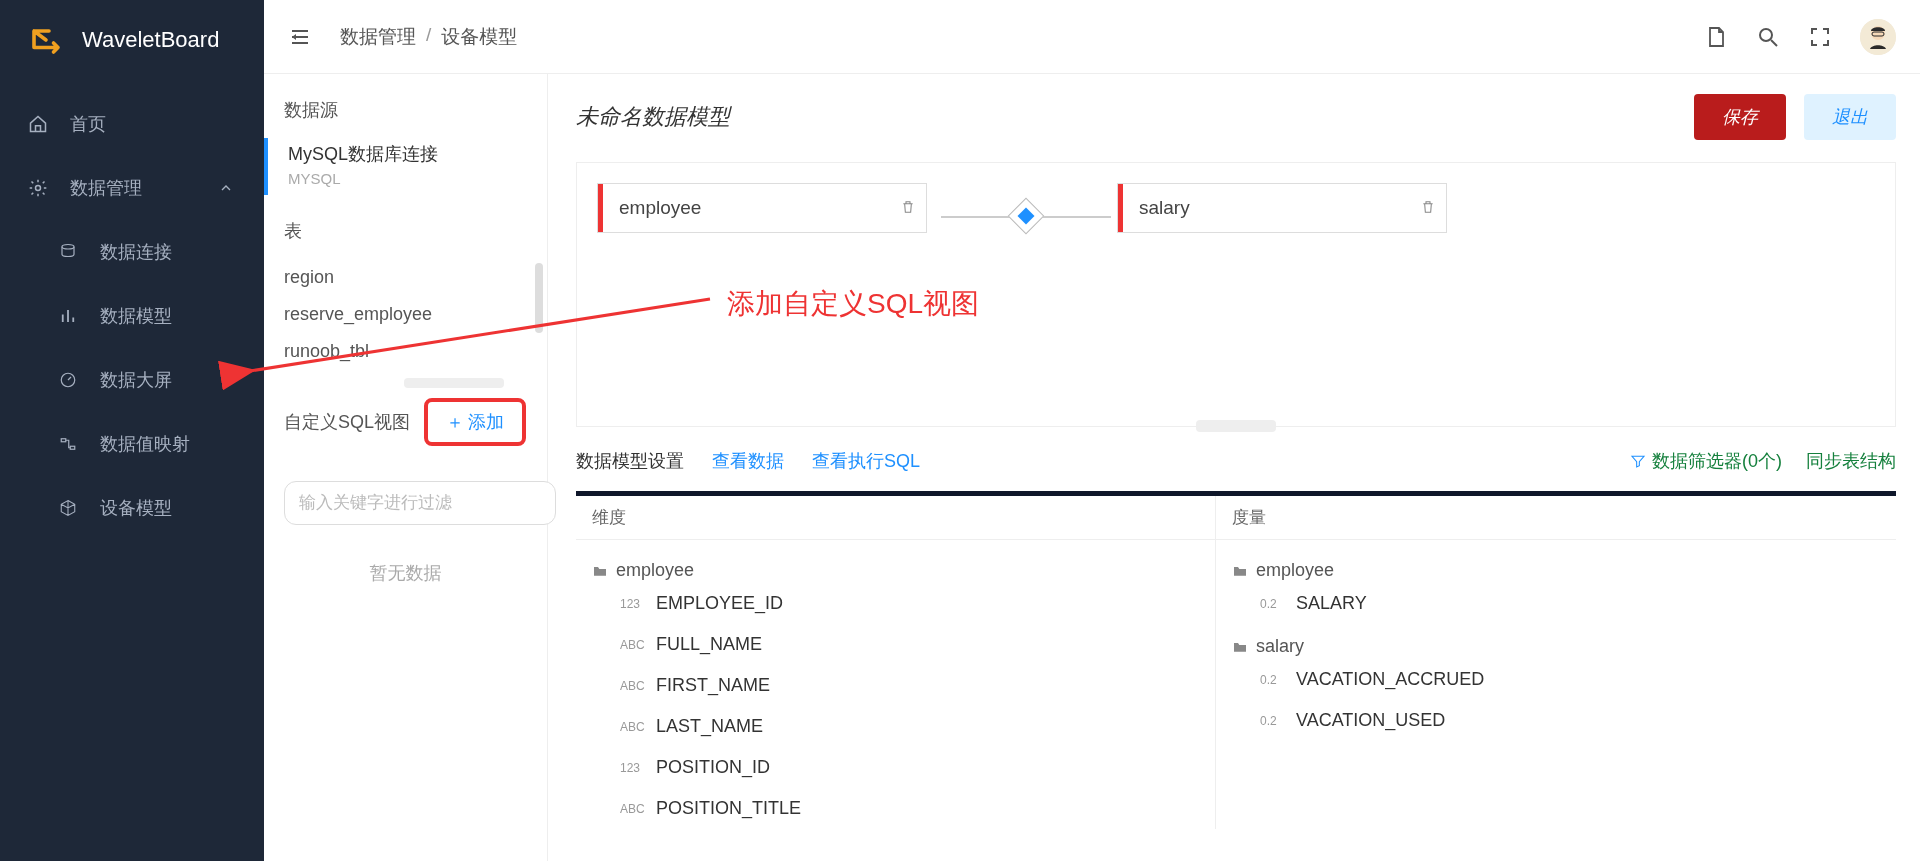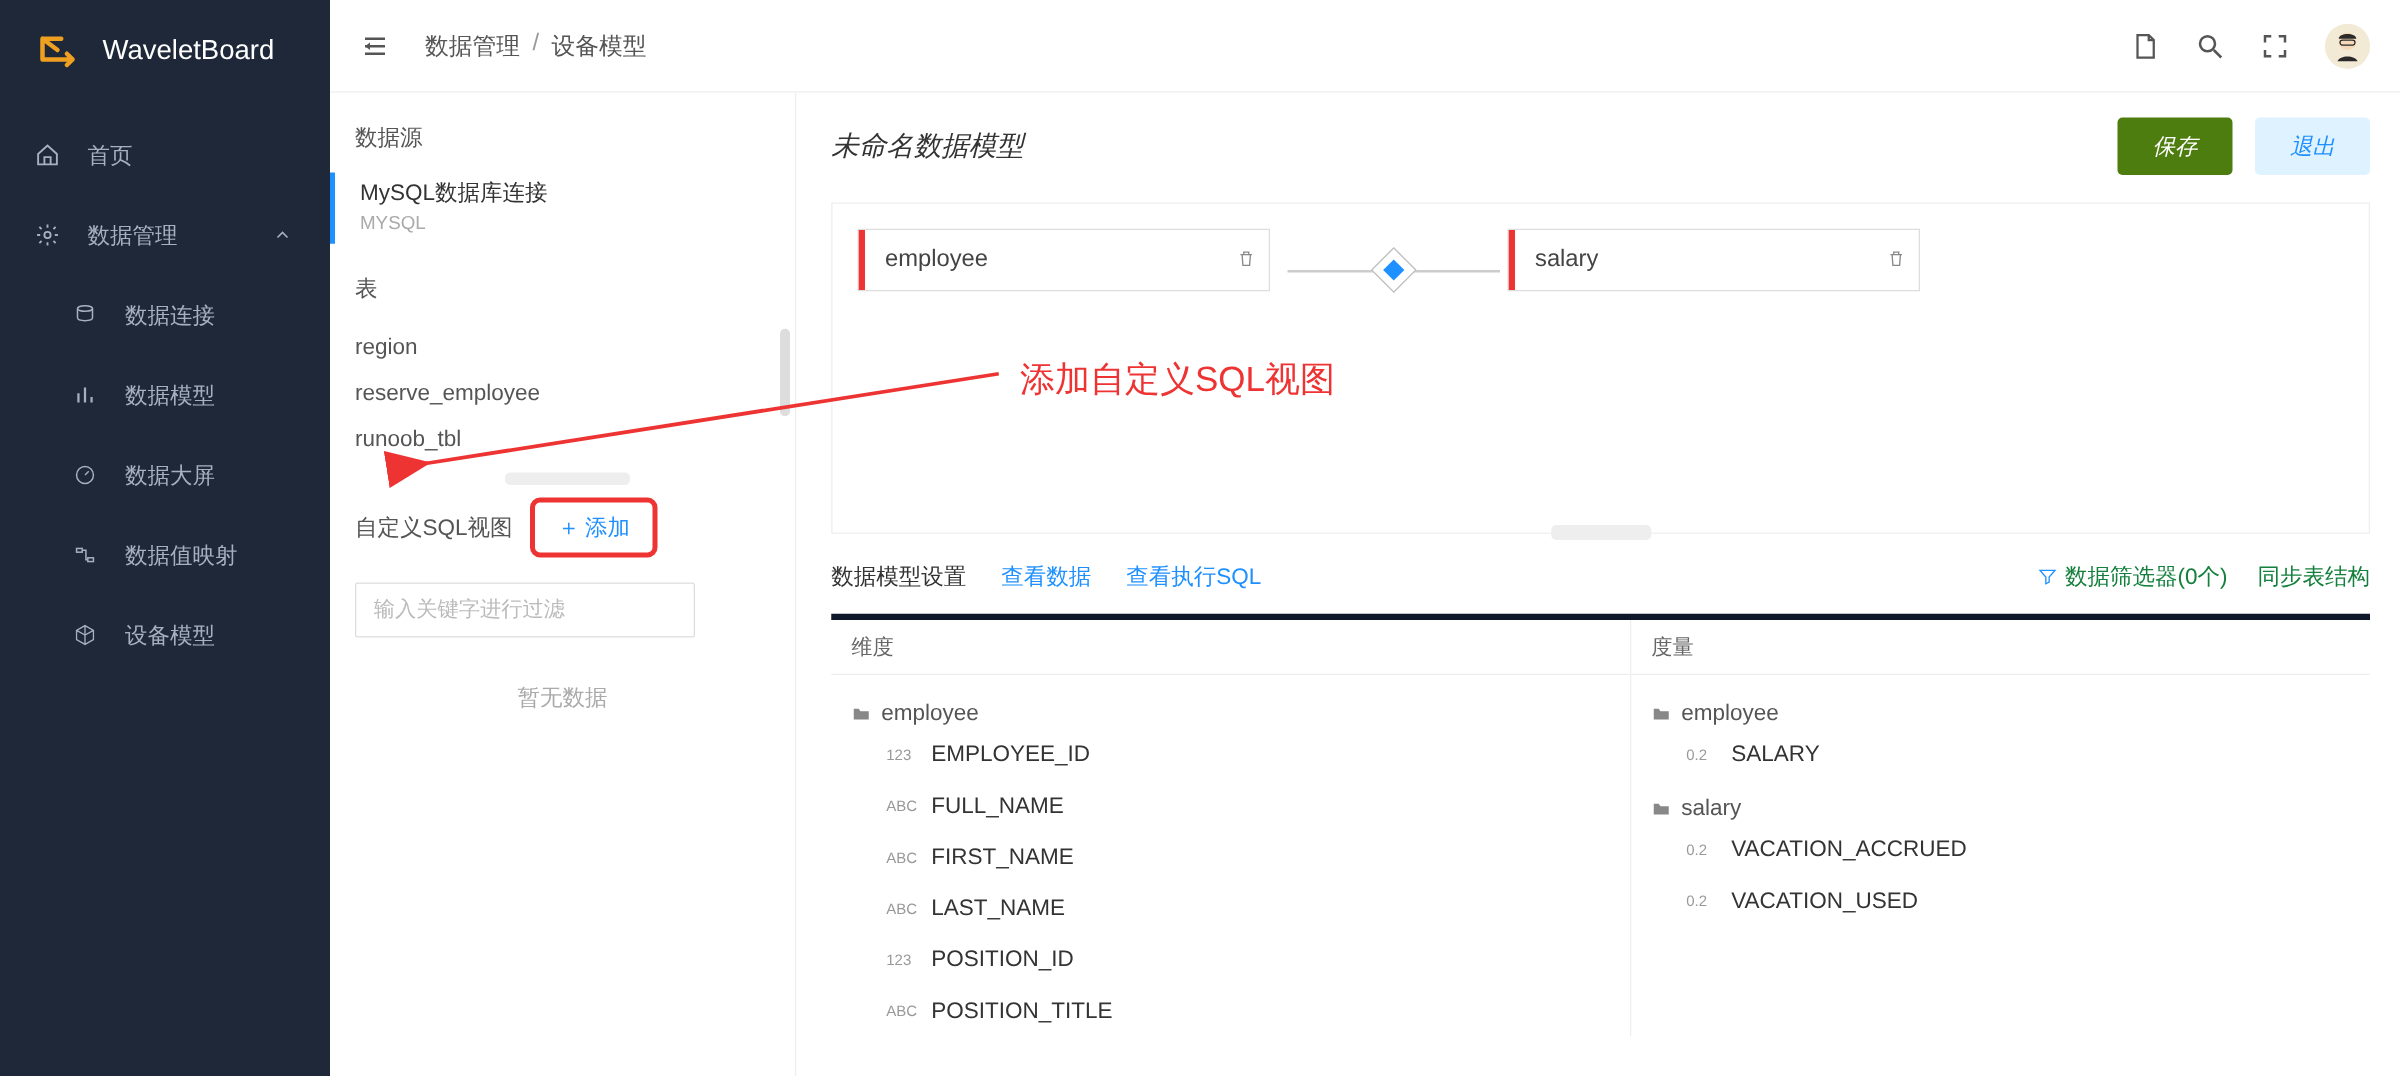--- a/index.html
+++ b/index.html
@@ -26,43 +26,43 @@
 .crumbs { font-size: 19px; color: #555; display: flex; gap: 10px; }
 .crumbs .sep { color: #999; }
 .topbar-right { margin-left: auto; display: flex; align-items: center; gap: 28px; }
 .top-icon { width: 24px; height: 24px; cursor: pointer; fill: #555; color:#555; }
 .avatar { width: 36px; height: 36px; border-radius: 50%; background: #f0e8d8; display:flex; align-items:center; justify-content:center; overflow:hidden; }
 
 
 .body { flex: 1; display: flex; min-height: 0; }
 
 
-.left-panel { width: 373px; border-right: 1px solid #eee; padding: 18px 0 0 0; display: flex; flex-direction: column; font-size: 18px; color: #555; }
+.left-panel { width: 284px; border-right: 1px solid #eee; padding: 18px 0 0 0; display: flex; flex-direction: column; font-size: 18px; color: #555; }
 .lp-section-label { padding: 6px 20px 16px; color: #555; }
 .ds-item { border-left: 4px solid #1e90ff; padding: 4px 20px 8px 20px; margin-bottom: 18px; cursor:pointer; }
 .ds-name { color: #333; font-size: 18px; }
 .ds-sub { color: #aaa; font-size: 15px; margin-top: 4px; }
 .tbl-list { max-height: 150px; overflow: hidden; position: relative; }
 .tbl-item { padding: 8px 20px; cursor: pointer; }
 .tbl-scroll-thumb { position: absolute; right: 4px; top: 4px; width: 8px; height: 70px; background: #ddd; border-radius: 4px; }
 .tbl-bottom-bar { height: 10px; background: #eee; margin: 8px 0 0 140px; width: 100px; border-radius: 4px; }
 .sql-view-row { display: flex; align-items: center; padding: 10px 20px 10px 20px; gap: 14px; }
 .sql-view-label { flex: 0 0 auto; }
 .add-btn { border: 4px solid #e33; color: #1e90ff; padding: 8px 18px; border-radius: 8px; font-size: 18px; cursor: pointer; display: inline-flex; align-items: center; gap: 4px; background:#fff; }
-.filter-input { margin: 10px 20px 8px 20px; width: 272px; height: 44px; border: 1px solid #ddd; border-radius: 2px; padding: 16px 14px; font-size: 17px; color: #333; }
+.filter-input { margin: 25px 20px 8px 20px; width: 272px; height: 44px; border: 1px solid #ddd; border-radius: 12px; padding: 16px 14px; font-size: 17px; color: #333; }
 .filter-input::placeholder { color: #bbb; }
 .no-data { text-align: center; color: #aaa; padding: 28px 0; font-size: 18px; }
 
 
 .content { flex: 1; display: flex; flex-direction: column; padding: 20px 24px 0 28px; min-width: 0; }
 .content-header { display: flex; align-items: center; margin-bottom: 22px; font-style: italic; }
 .model-title { font-size: 22px; color: #333; }
 .hdr-actions { margin-left: auto; display: flex; gap: 18px; }
 .btn { min-width: 92px; height: 46px; border-radius: 4px; display: inline-flex; align-items: center; justify-content: center; font-size: 18px; cursor: pointer; }
-.btn-primary { background: #4d7c0f; color: #fff; }
+.btn-primary { background: #b91c1c; color: #fff; }
 .btn-light { background: #dff2ff; color: #1e90ff; }
 
 
 .canvas { border: 1px solid #eee; height: 265px; position: relative; padding: 20px; }
 .tbl-box { position: absolute; display: flex; align-items: center; border: 1px solid #ddd; height: 50px; width: 330px; background: #fff; }
 .tbl-box .bar { width: 5px; height: 100%; background: #e33; }
 .tbl-box .tname { flex: 1; padding: 0 16px; font-size: 19px; color: #444; }
 .tbl-box .del { width: 36px; text-align: center; cursor: pointer; fill:#888; }
 .join-link { position: absolute; top: 41px; left: 364px; width: 170px; height: 24px; display: flex; align-items: center; justify-content: center; }
 .join-line { position: absolute; top: 50%; left: 0; right: 0; height: 2px; background: #ccc; }

